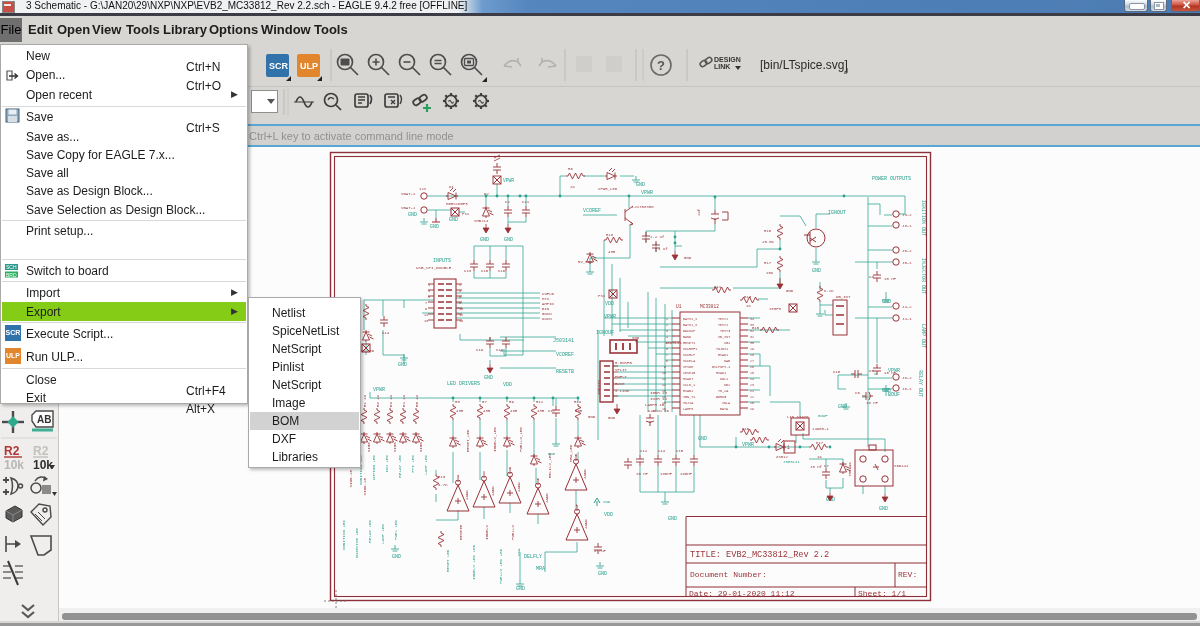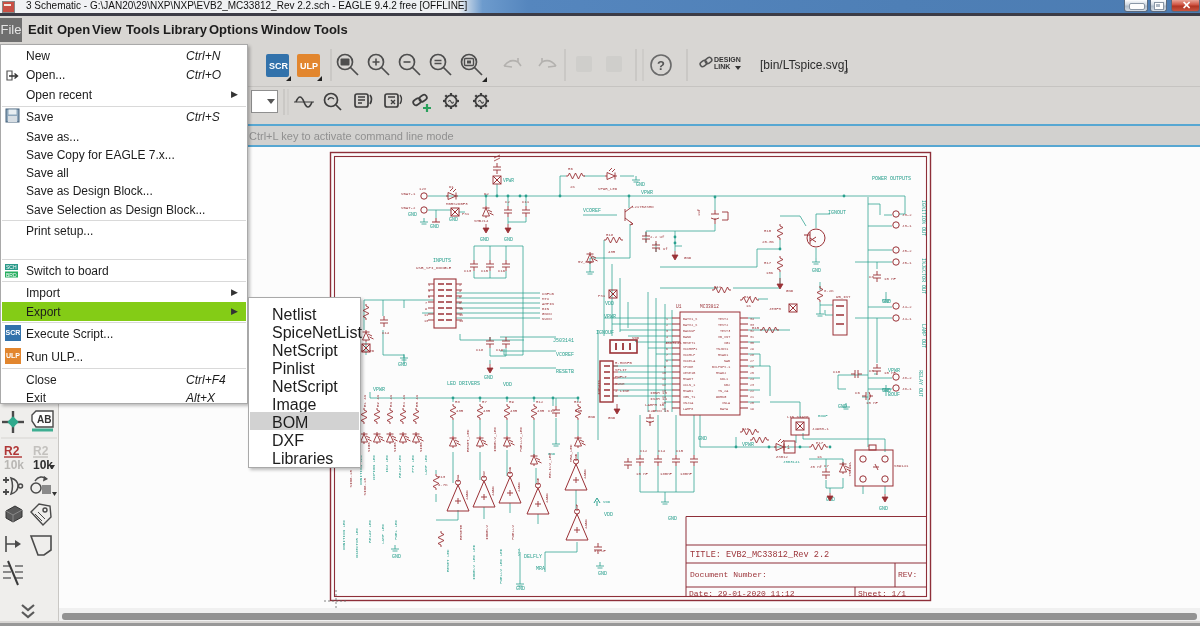--- a/index.html
+++ b/index.html
@@ -13,44 +13,44 @@
   #appicon:before{content:"";position:absolute;left:1px;top:2px;width:7px;height:2px;background:#f3e9e2;}
   #darkline{position:absolute;left:0;top:13px;width:1200px;height:3px;background:#3c3c46;}
   
   .winbtn{position:absolute;top:0;height:12px;border:1px solid #5a6a7e;border-top:none;box-sizing:border-box;}
   #btnmin{left:1124px;width:24px;background:linear-gradient(#fdfeff,#cdd6e0 45%,#aebbc9 55%,#d5dde6);border-radius:0 0 3px 3px;}
   #btnmax{left:1150px;width:17px;background:linear-gradient(#fdfeff,#cdd6e0 45%,#aebbc9 55%,#d5dde6);border-radius:0 0 3px 3px;}
   #btnclose{left:1171px;width:29px;background:linear-gradient(#e8a598,#cf5240 45%,#b03523 55%,#c9543f);border-radius:0 0 3px 3px;}
   
   #menubar{position:absolute;left:0;top:16px;width:1200px;height:28px;background:#d8d6d3;font-size:13px;color:#1c1c1c;}
   .mitem{position:absolute;top:6px;font-weight:bold;}
-  #mfile{position:absolute;left:0px;top:2px;width:22px;height:24px;background:#6f6f6f;color:#e5e5e5;text-align:center;line-height:24px;}
+  #mfile{position:absolute;left:0px;top:2px;width:22px;height:24px;background:#6f6f6f;color:#000000;text-align:center;line-height:24px;}
   
   #tb1{position:absolute;left:0;top:44px;width:1200px;height:42px;background:#d8d6d3;border-bottom:1px solid #c6c4c1;}
   
   #tb2{position:absolute;left:0;top:87px;width:1200px;height:32px;background:#d8d6d3;}
   
   #cmdbar{position:absolute;left:0;top:124px;width:1200px;height:23px;background:#d2d1cf;border-top:2px solid #57a7d2;border-bottom:2px solid #57a7d2;box-sizing:border-box;}
   #cmdtext{position:absolute;left:249px;top:130px;font-size:11px;color:#909090;}
   
   #canvas{position:absolute;left:59px;top:147px;width:1141px;height:464px;background:#fcfcfc;}
   
   #lefttb{position:absolute;left:0;top:147px;width:59px;height:474px;background:#efeeec;border-right:1px solid #c9c7c4;box-sizing:border-box;}
   
   #scrolltrack{position:absolute;left:59px;top:608px;width:1141px;height:13px;background:#f0f0f0;}
   #scrollthumb{position:absolute;left:3px;top:5px;width:1135px;height:7px;background:#929292;border-radius:3px;}
   #bottomstrip{position:absolute;left:0;top:621px;width:1200px;height:5px;background:#d8d6d4;border-bottom:3px solid #989898;box-sizing:border-box;}
   
   #filemenu{position:absolute;left:0;top:44px;width:248px;height:360px;background:#ffffff;border:1px solid #a9a9a9;box-sizing:border-box;box-shadow:2px 2px 3px rgba(0,0,0,0.25);font-size:12px;color:#1c1c1c;}
   .mi{position:absolute;left:1px;width:244px;height:19px;}
   .mi .txt{position:absolute;left:24px;top:3px;}
-  .mi .sc{position:absolute;left:184px;top:3px;font-style:italic;}
+  .mi .sc{position:absolute;left:184px;top:14px;}
   .mi .arr{position:absolute;right:8px;top:4px;font-size:9px;color:#333;}
   .msep{position:absolute;left:1px;width:244px;height:1px;background:#d9d9d9;}
-  #submenu{position:absolute;left:248px;top:297px;width:113px;height:171px;background:#ffffff;border:1px solid #a9a9a9;box-sizing:border-box;box-shadow:2px 2px 3px rgba(0,0,0,0.25);font-size:16px;color:#1c1c1c;}
+  #submenu{position:absolute;left:248px;top:297px;width:113px;height:171px;background:#ffffff;border:1px solid #a9a9a9;box-sizing:border-box;box-shadow:2px 2px 3px rgba(0,0,0,0.25);font-size:12px;color:#1c1c1c;}
   .smi{position:absolute;left:1px;width:109px;height:18px;}
   .smi .txt{position:absolute;left:22px;top:2px;}
 </style>
 </head>
 <body>
 <div id="app">
 
   <div id="canvas"></div>
   <svg id="schematic" style="position:absolute;left:0;top:0;" width="1200" height="626" viewBox="0 0 1200 626" font-family="Liberation Mono,monospace">
     <defs>

